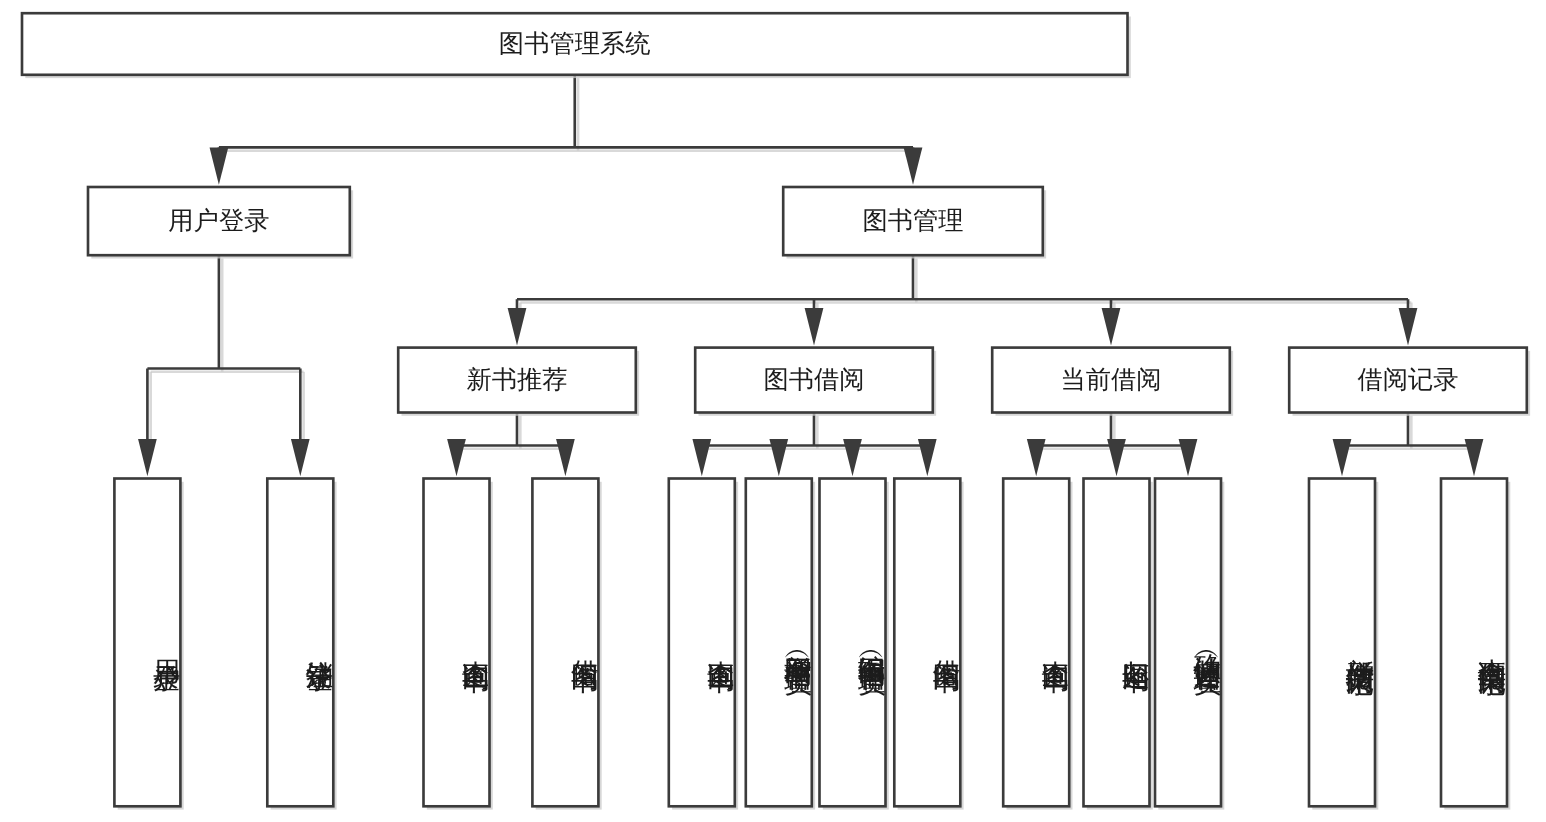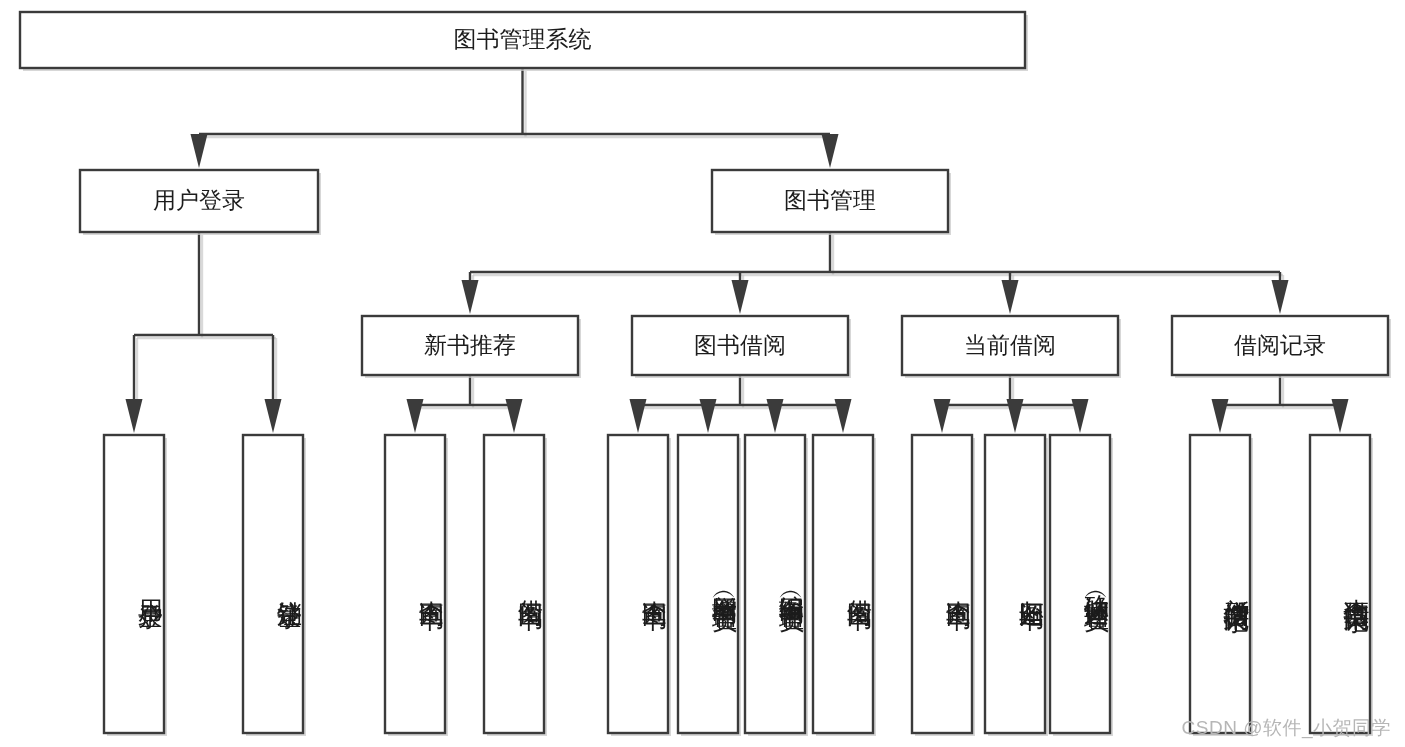--- a/index.html
+++ b/index.html
@@ -241,15 +241,14 @@
       <div class="leaf-label-wrap" style="left: 678px; top: 443px; width: 60px; height: 282px; font-size: 25px;">新增图书（管理员）</div>
       <div class="leaf-label-wrap" style="left: 745px; top: 443px; width: 60px; height: 282px; font-size: 25px;">编辑图书（管理员）</div>
       <div class="leaf-label-wrap" style="left: 813px; top: 443px; width: 60px; height: 282px; font-size: 25px;">借阅图书</div>
       <div class="leaf-label-wrap" style="left: 912px; top: 443px; width: 60px; height: 282px; font-size: 25px;">查询图书</div>
       <div class="leaf-label-wrap" style="left: 985px; top: 443px; width: 60px; height: 282px; font-size: 25px;">归还图书</div>
       <div class="leaf-label-wrap" style="left: 1050px; top: 443px; width: 60px; height: 282px; font-size: 25px;">确认归还（管理员）</div>
       <div class="leaf-label-wrap" style="left: 1190px; top: 443px; width: 60px; height: 282px; font-size: 26px;">新增借阅记录</div>
       <div class="leaf-label-wrap" style="left: 1310px; top: 443px; width: 60px; height: 282px; font-size: 26px;">查询借阅记录</div>
     </div>
 
-  <div class="watermark">CSDN @软件_小贺同学</div>
 
 </div>
 
 </body></html>

